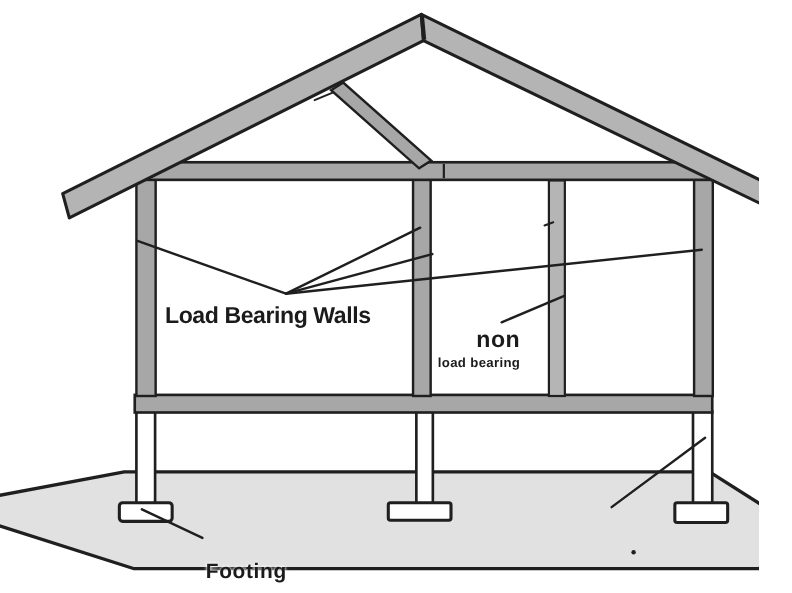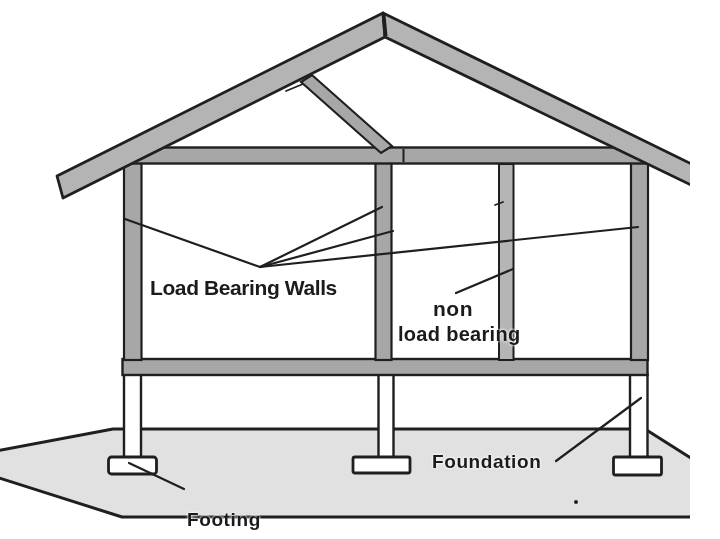--- a/index.html
+++ b/index.html
@@ -24,21 +24,21 @@
   .dot     {fill:var(--outline,#1f1f1f);}
 
   
   .label{
     position:absolute;color:var(--text,#1f1f1f);line-height:1;white-space:nowrap;
     font-weight:700;
     text-shadow:0 0 3px rgba(255,255,255,.9),0 0 3px rgba(255,255,255,.9);
   }
   .lbl-load-bearing-walls{left:150px;top:277px;font-size:21px;letter-spacing:-0.4px;}
   .lbl-non              {left:433px;top:298px;font-size:21px;letter-spacing:0.5px;}
-  .lbl-non-sub          {left:398px;top:324px;font-size:20px;letter-spacing:0.3px;}
+  .lbl-non-sub          {left:398px;top:324px;font-size:12px;letter-spacing:0.3px;}
   .lbl-foundation       {left:432px;top:452px;font-size:19px;letter-spacing:0.6px;}
   .lbl-footing          {left:187px;top:486px;font-size:19px;letter-spacing:0.6px;margin-top:24px;}
 </style>
 </head>
 <body>
 
 <div class="stage">
   <svg width="720" height="539" viewBox="0 0 720 539">
 
     <polygon class="ground" points="-4,451 113,429 645,429 727,481 690,517 122,517 -4,477"></polygon>
@@ -79,15 +79,14 @@
 
     <line class="ptr" x1="129" y1="463" x2="184" y2="489"></line>
 
     <line class="tick" x1="495" y1="205" x2="503" y2="202"></line>
     <circle class="dot" cx="576" cy="502" r="2"></circle>
   </svg>
 
   <div class="label lbl-load-bearing-walls">Load Bearing Walls</div>
   <div class="label lbl-non">non</div>
   <div class="label lbl-non-sub">load bearing</div>
-  <div class="label lbl-foundation">Foundation</div>
   <div class="label lbl-footing">Footing</div>
 </div>
 
 </body></html>

